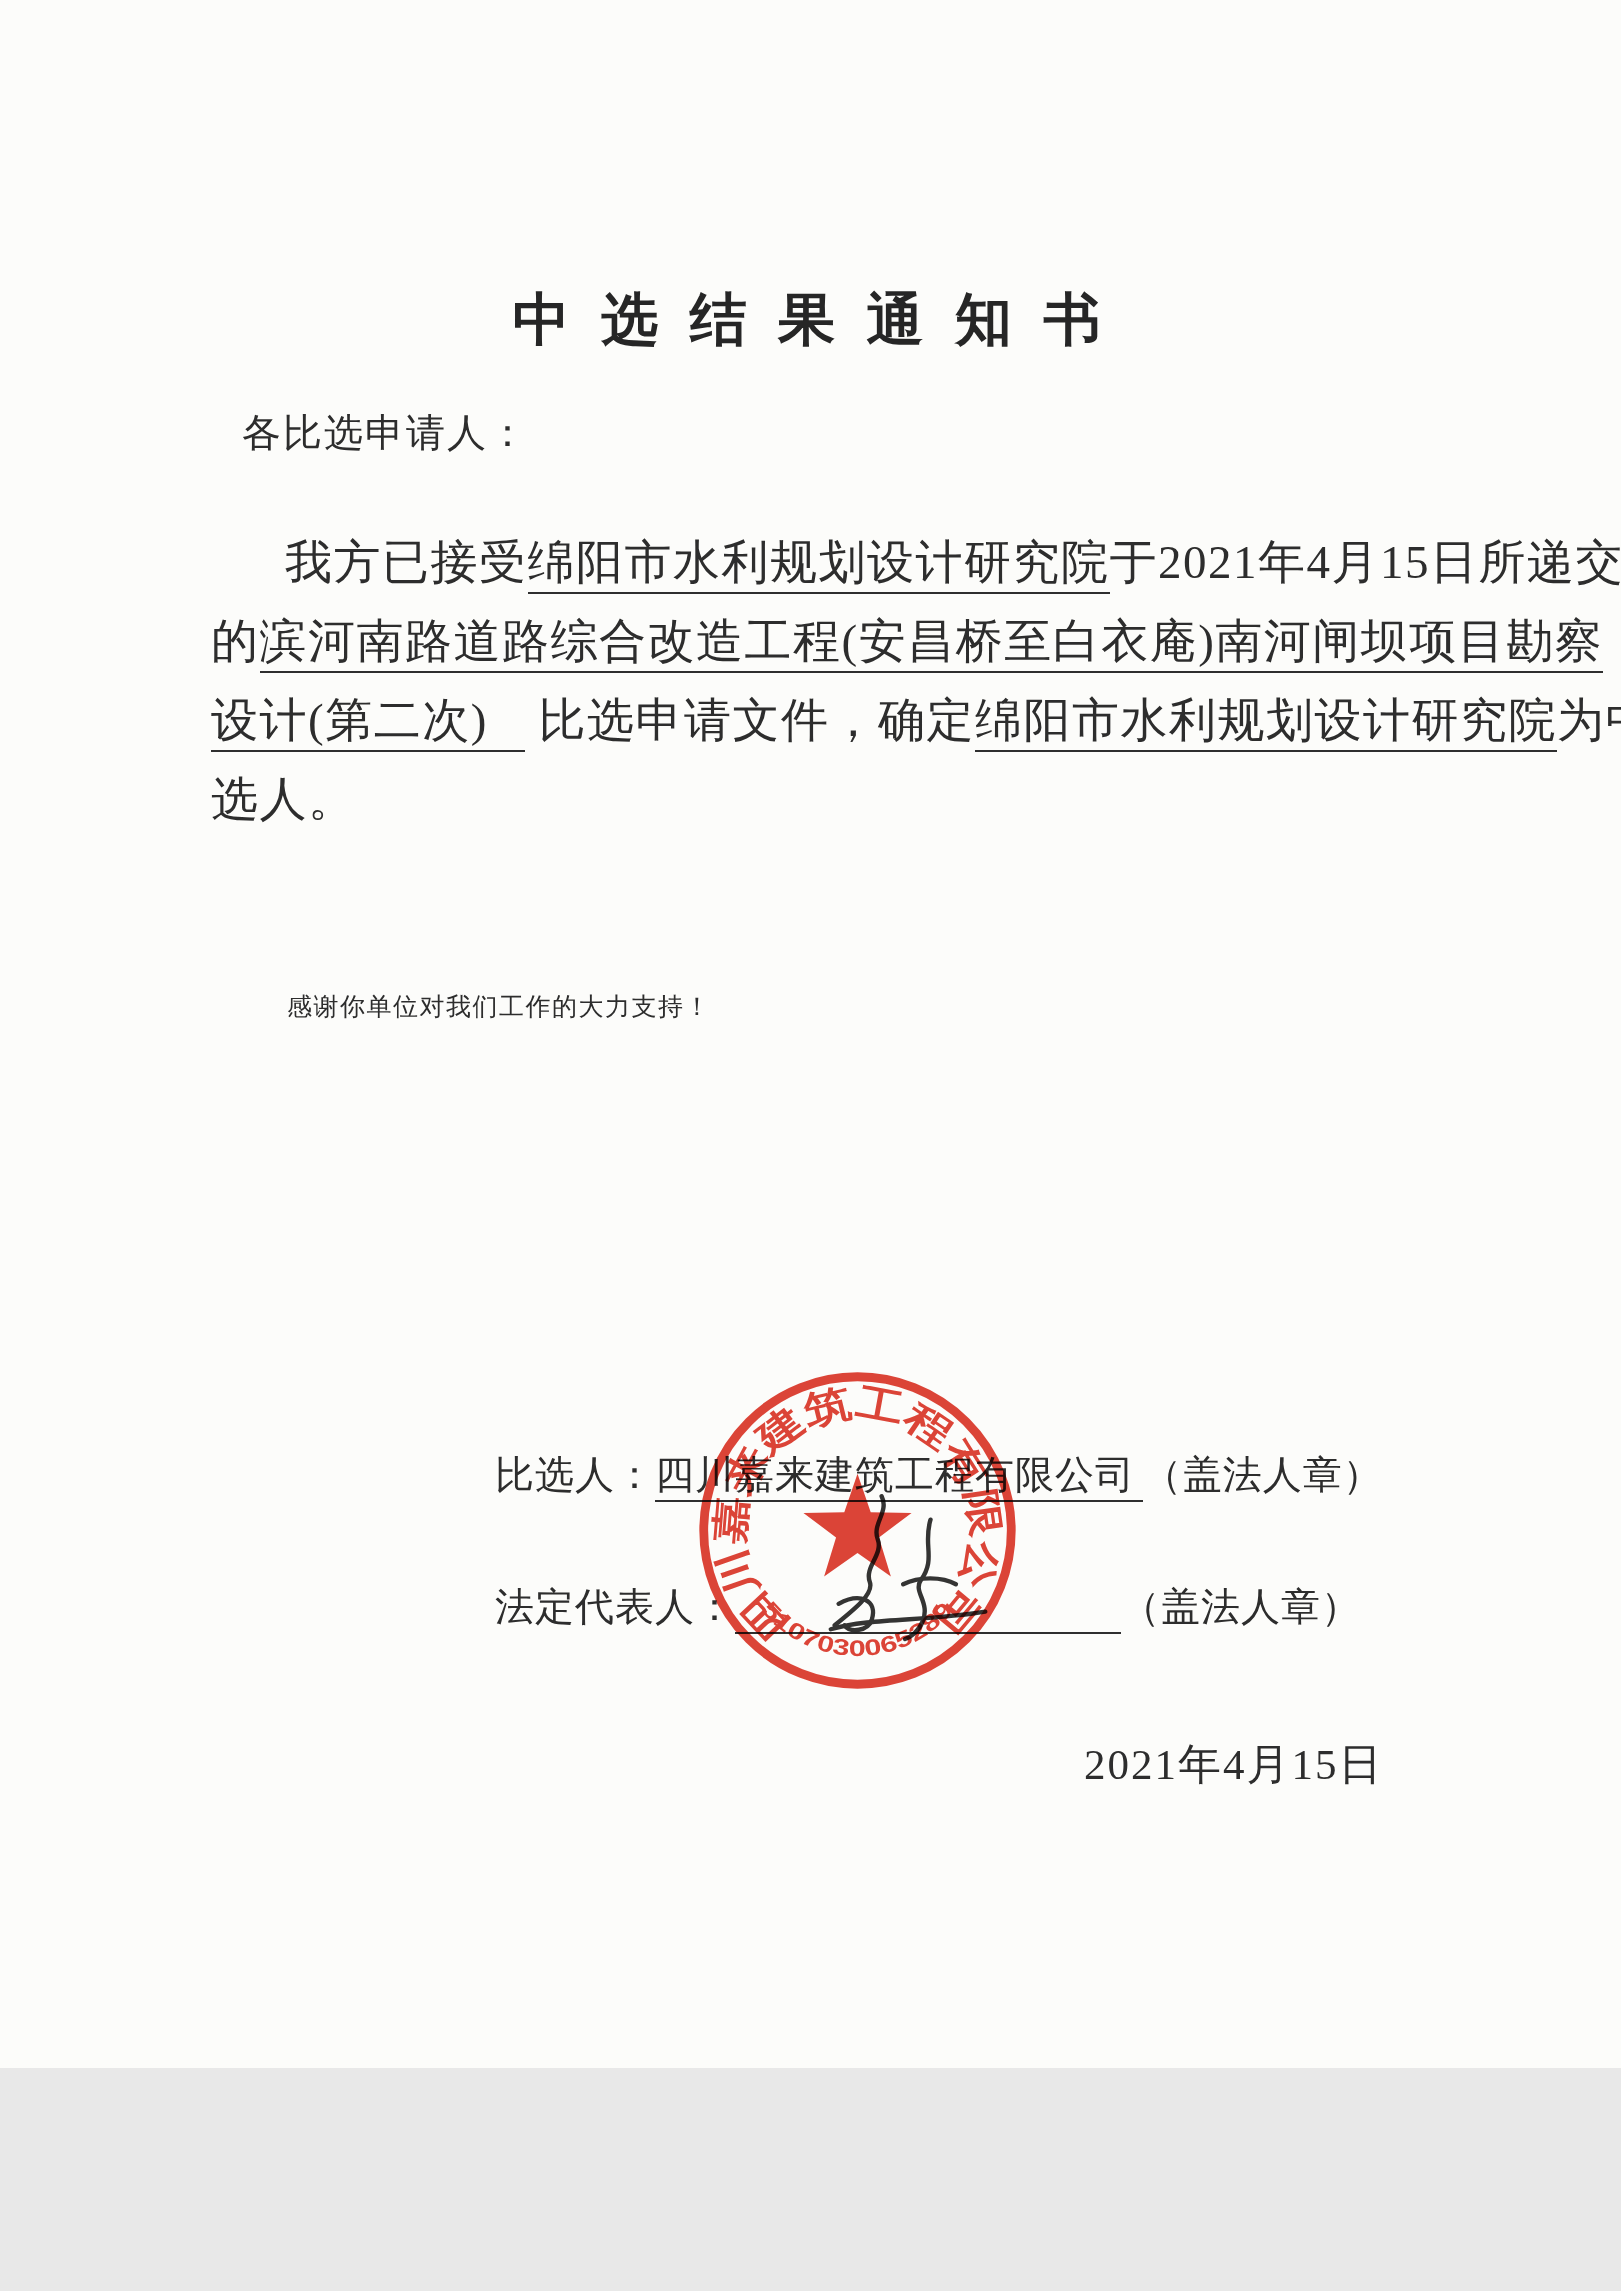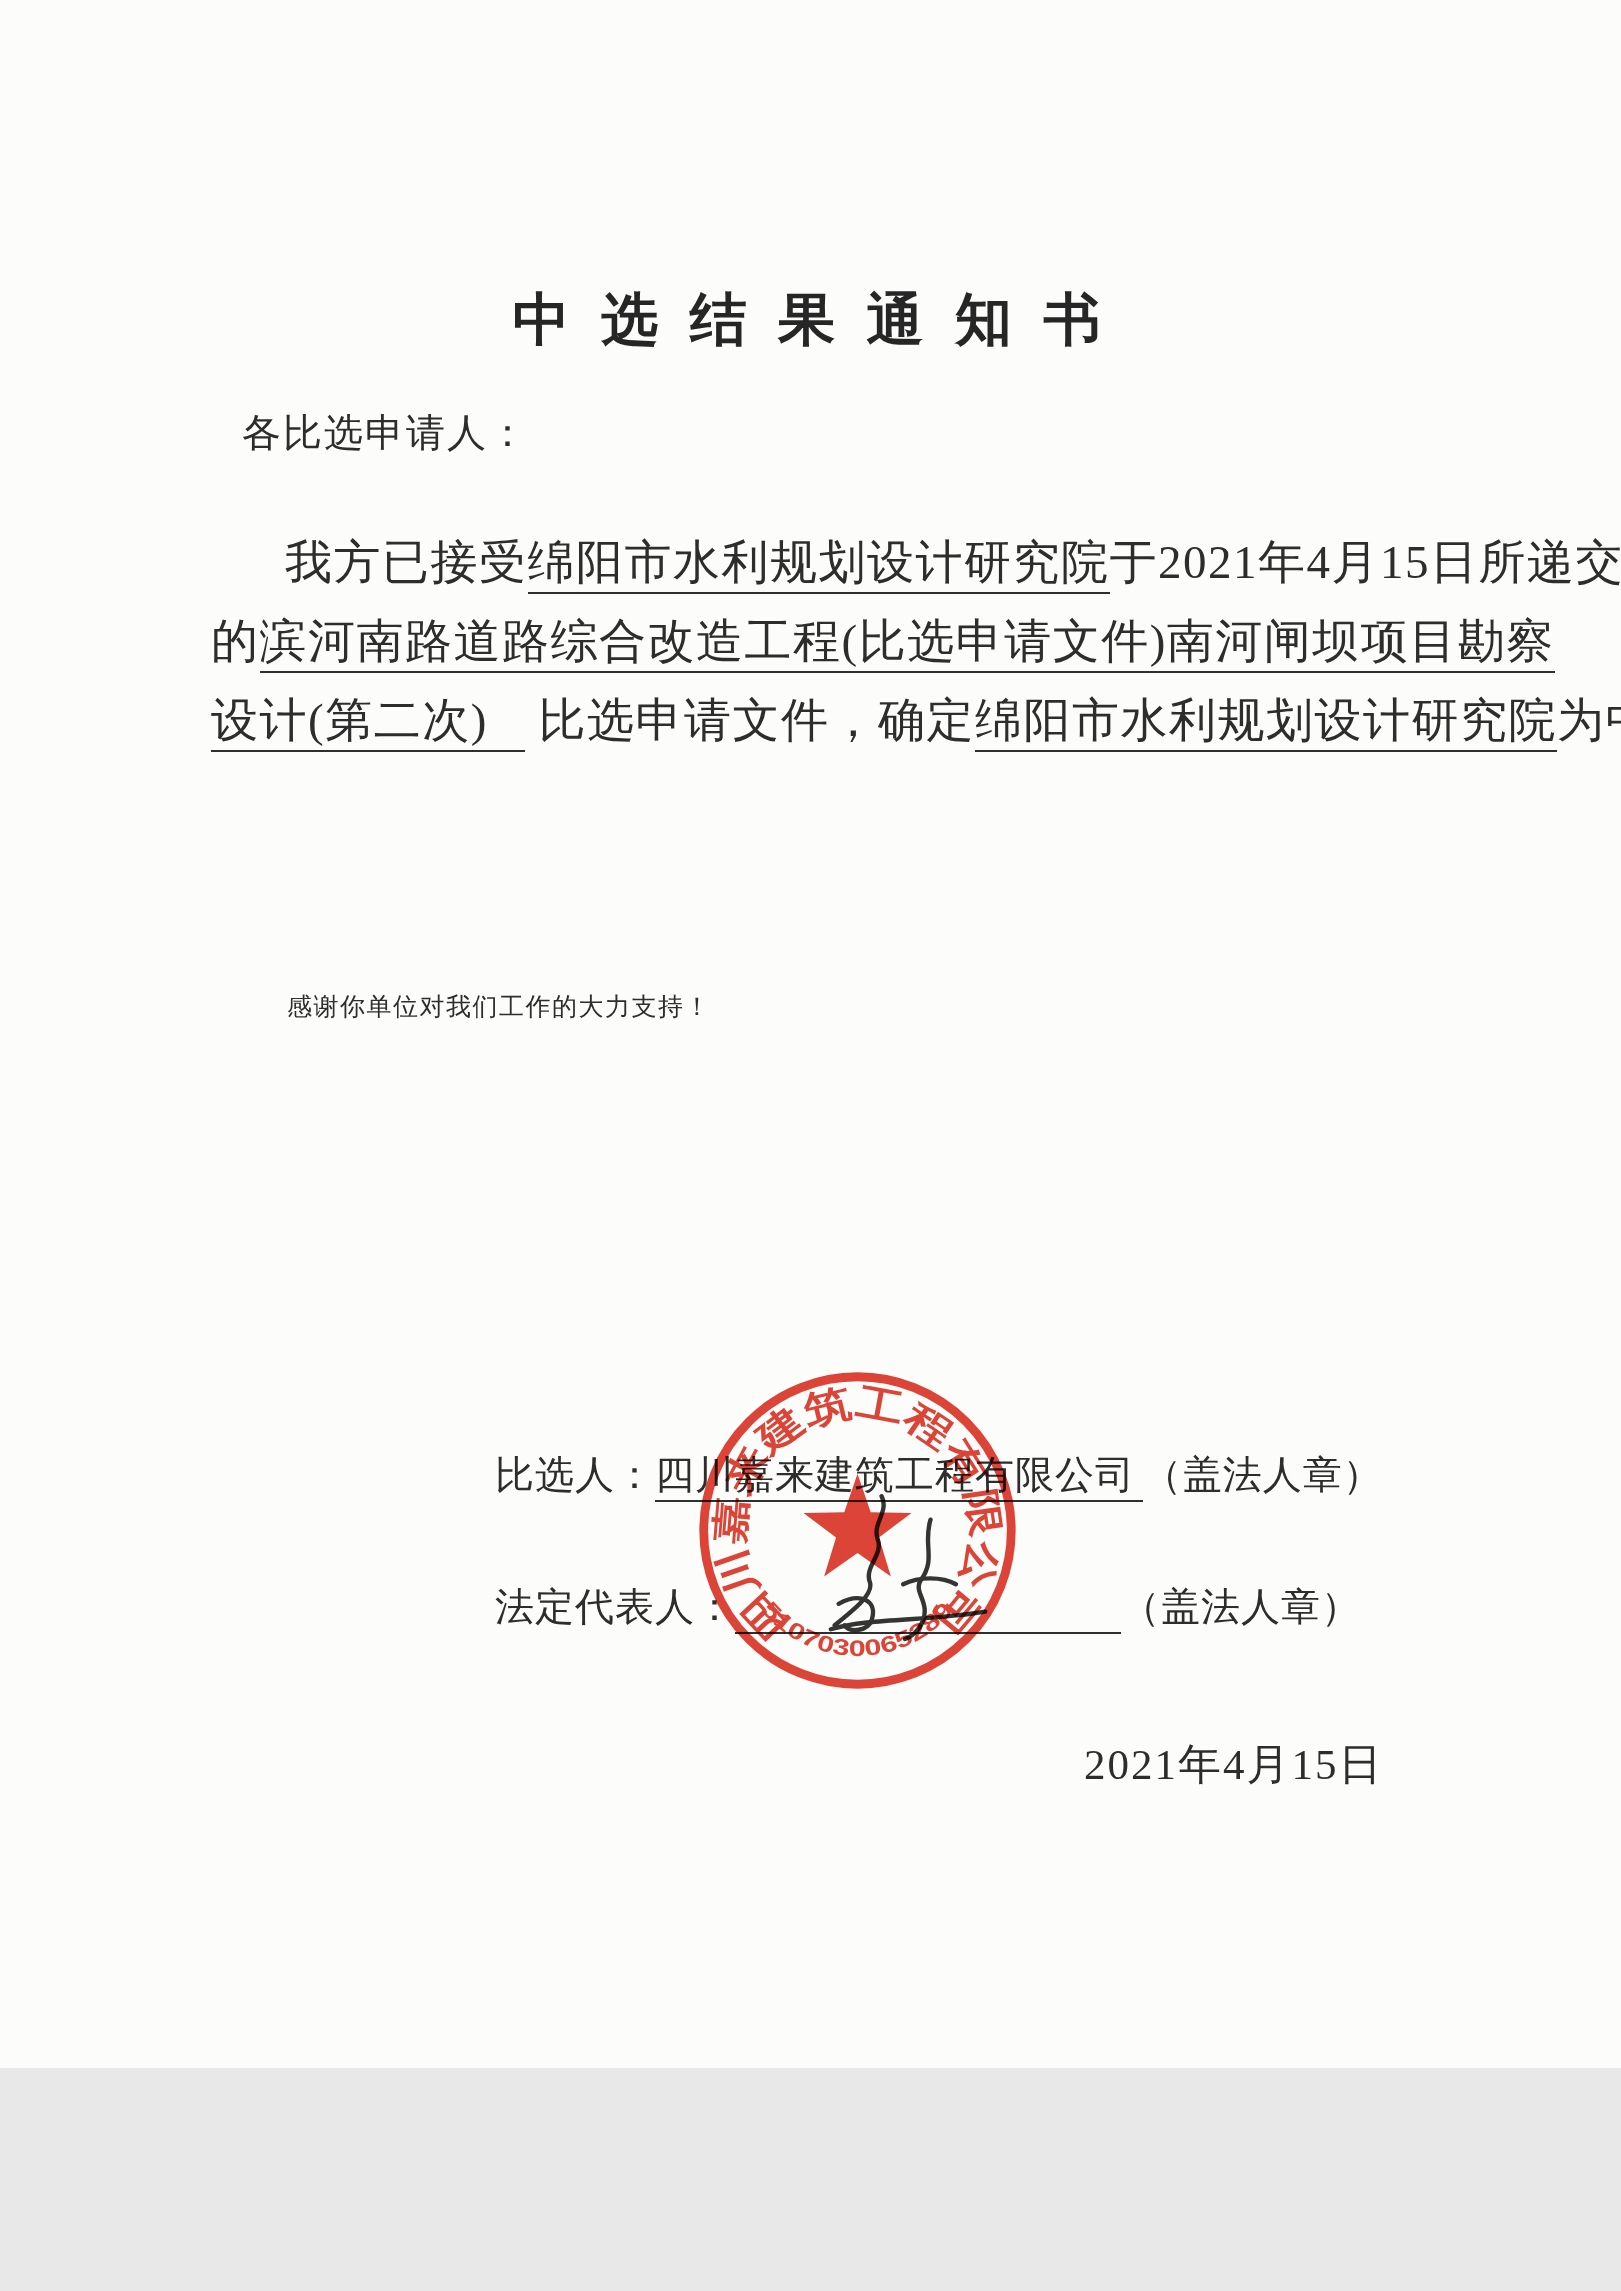--- a/index.html
+++ b/index.html
@@ -86,22 +86,23 @@
 <body>
 
 <div class="page">
 
   <div class="doc-title">中 选 结 果 通 知 书</div>
 
   <div class="salutation">各比选申请人：</div>
 
   <div class="body-text">
     <div class="body-line"><span class="indent"></span><span>我方已接受</span><span class="u">绵阳市水利规划设计研究院</span><span>于2021年4月15日所递交</span></div>
-    <div class="body-line"><span>的</span><span class="u">滨河南路道路综合改造工程(比选申请文件)南河闸坝项目勘察</span></div>
+    <div class="body-line"><span>的</span><span class="u">滨河南路道路综合改造工程(安昌桥至白衣庵)南河闸坝项目勘察</span></div>
     <div class="body-line"><span class="u u-ext">设计(第二次)</span><span class="gap-left">比选申请文件，确定</span><span class="u">绵阳市水利规划设计研究院</span><span>为中</span></div>
+    <div class="body-line"><span>选人。</span></div>
   </div>
 
   <div class="thanks"><span class="indent"></span><span>感谢你单位对我们工作的大力支持！</span></div>
 
   <div class="sign-line sign-bidder"><span>比选人：</span><span class="u" style="padding-right:7.8px;">四川嘉来建筑工程有限公司</span><span>（盖法人章）</span></div>
 
   <div class="sign-line sign-legal"><span>法定代表人：</span><span class="sig-underline"></span><span>（盖法人章）</span></div>
 
   <div class="date-line">2021年4月15日</div>
 

